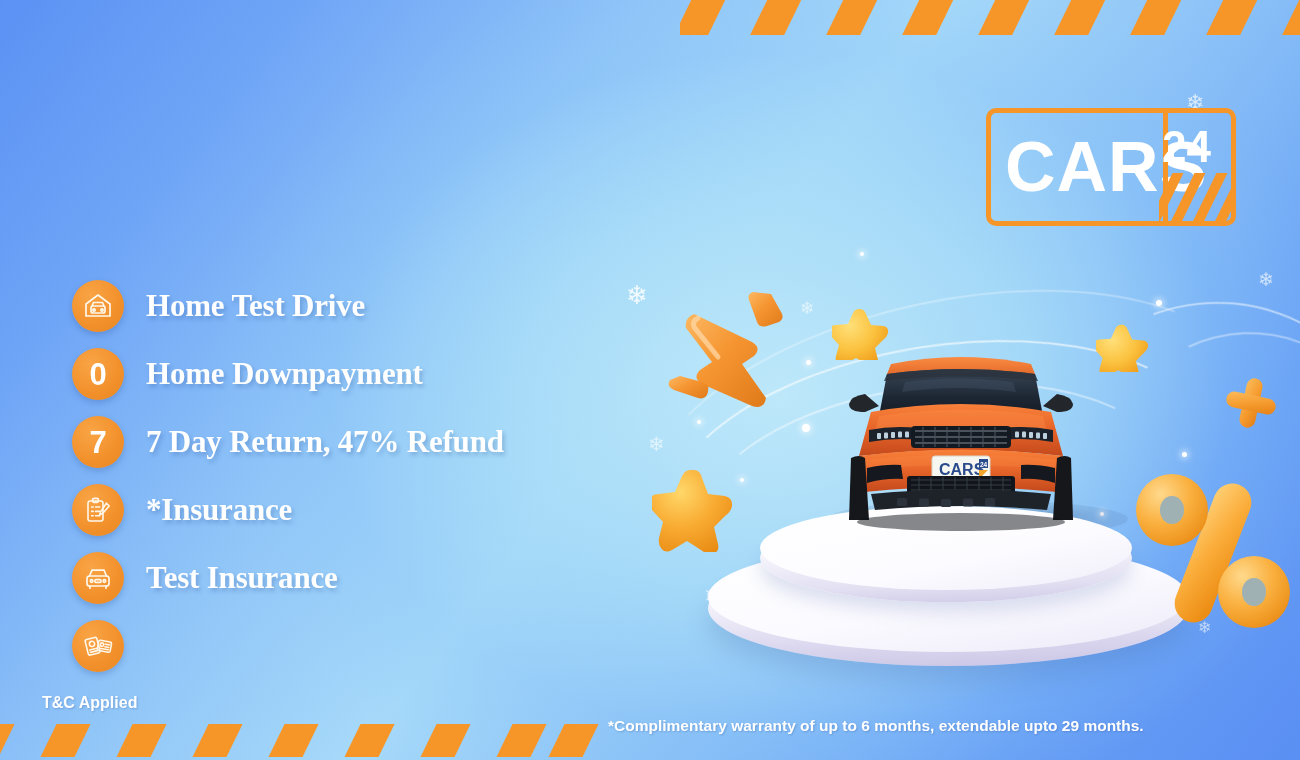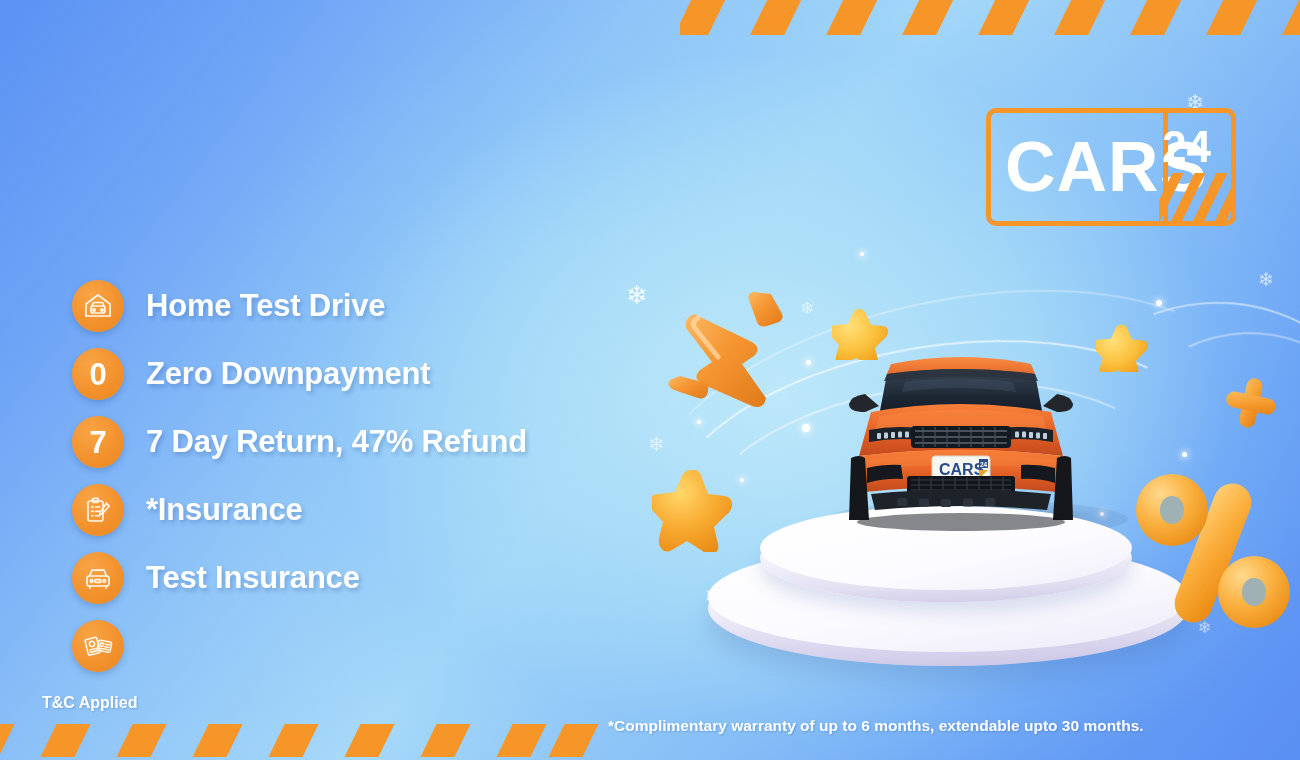--- a/index.html
+++ b/index.html
@@ -84,20 +84,21 @@
     display:flex; align-items:center; justify-content:center;
     flex:0 0 auto;
   }
   .f-icon svg { display:block; }
   .f-num { font-size:31px; font-weight:bold; color:#fff; line-height:1; }
   .f-label {
     margin-left:22px;
     font-size:31px; font-weight:bold; color:#fff;
     letter-spacing:-0.2px; white-space:nowrap;
     text-shadow:2px 3px 4px rgba(40,80,150,0.3);
+    font-family:Liberation Serif, serif;
   }
 
   
   .tc {
     position:absolute; left:42px; top:694px;
     font-size:16px; font-weight:bold; color:#fff;
     text-shadow:1px 1px 2px rgba(40,80,150,0.3);
   }
   .disclaimer {
     position:absolute; left:608px; top:717px;
@@ -220,21 +221,21 @@
             <circle cx="20" cy="20" r="1.2"></circle>
         </svg>
       </div>
       <div class="f-label">Home Test Drive</div>
     </div>
 
     <div class="feature">
       <div class="f-icon">
         <span class="f-num">0</span>
       </div>
-      <div class="f-label">Zero Downpayment</div>
+      <div class="f-label">Home Downpayment</div>
     </div>
 
     <div class="feature">
       <div class="f-icon">
         <span class="f-num">7</span>
       </div>
       <div class="f-label">7 Day Return, 47% Refund</div>
     </div>
 
     <div class="feature">
@@ -475,15 +476,15 @@
 
       <g transform="translate(88,88)">
         <circle cx="38" cy="38" r="36" fill="url(#ringg)"></circle>
         <ellipse cx="38" cy="38" rx="12" ry="14" fill="#8cc4ef"></ellipse>
         <ellipse cx="38" cy="38" rx="12" ry="14" fill="#d3801a" opacity="0.28"></ellipse>
       </g>
     </svg>
   </div>
 
   <div class="tc">T&amp;C Applied</div>
-  <div class="disclaimer">*Complimentary warranty of up to 6 months, extendable upto 30 months.</div>
+  <div class="disclaimer">*Complimentary warranty of up to 6 months, extendable upto 29 months.</div>
 
 </div>
 
 </body></html>

